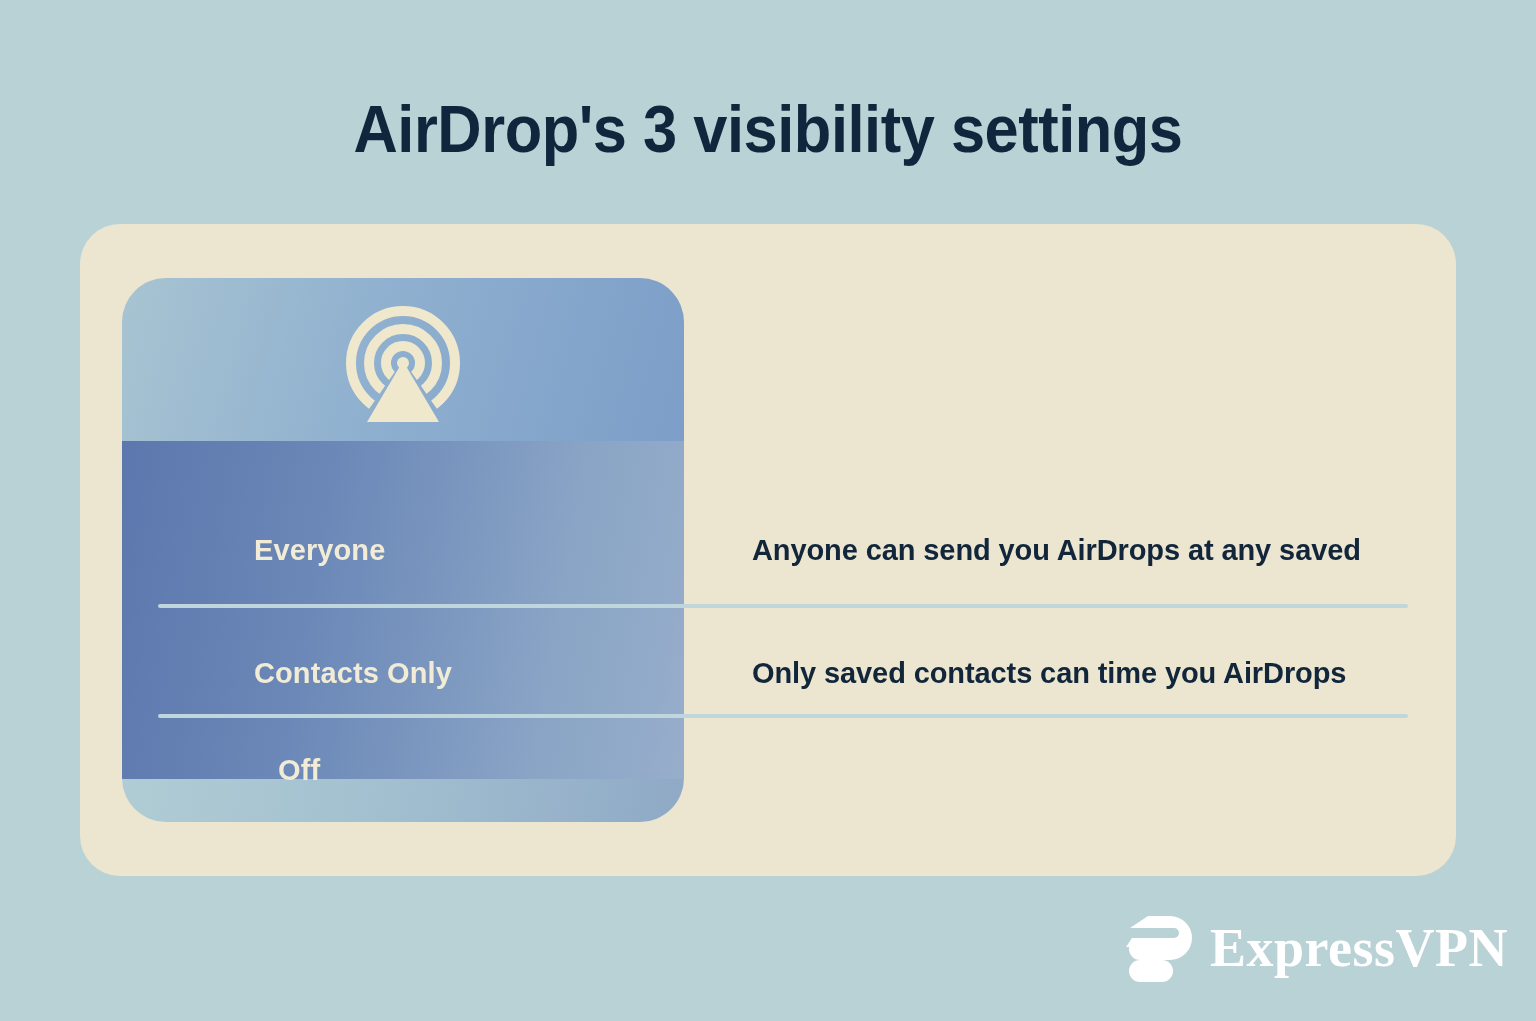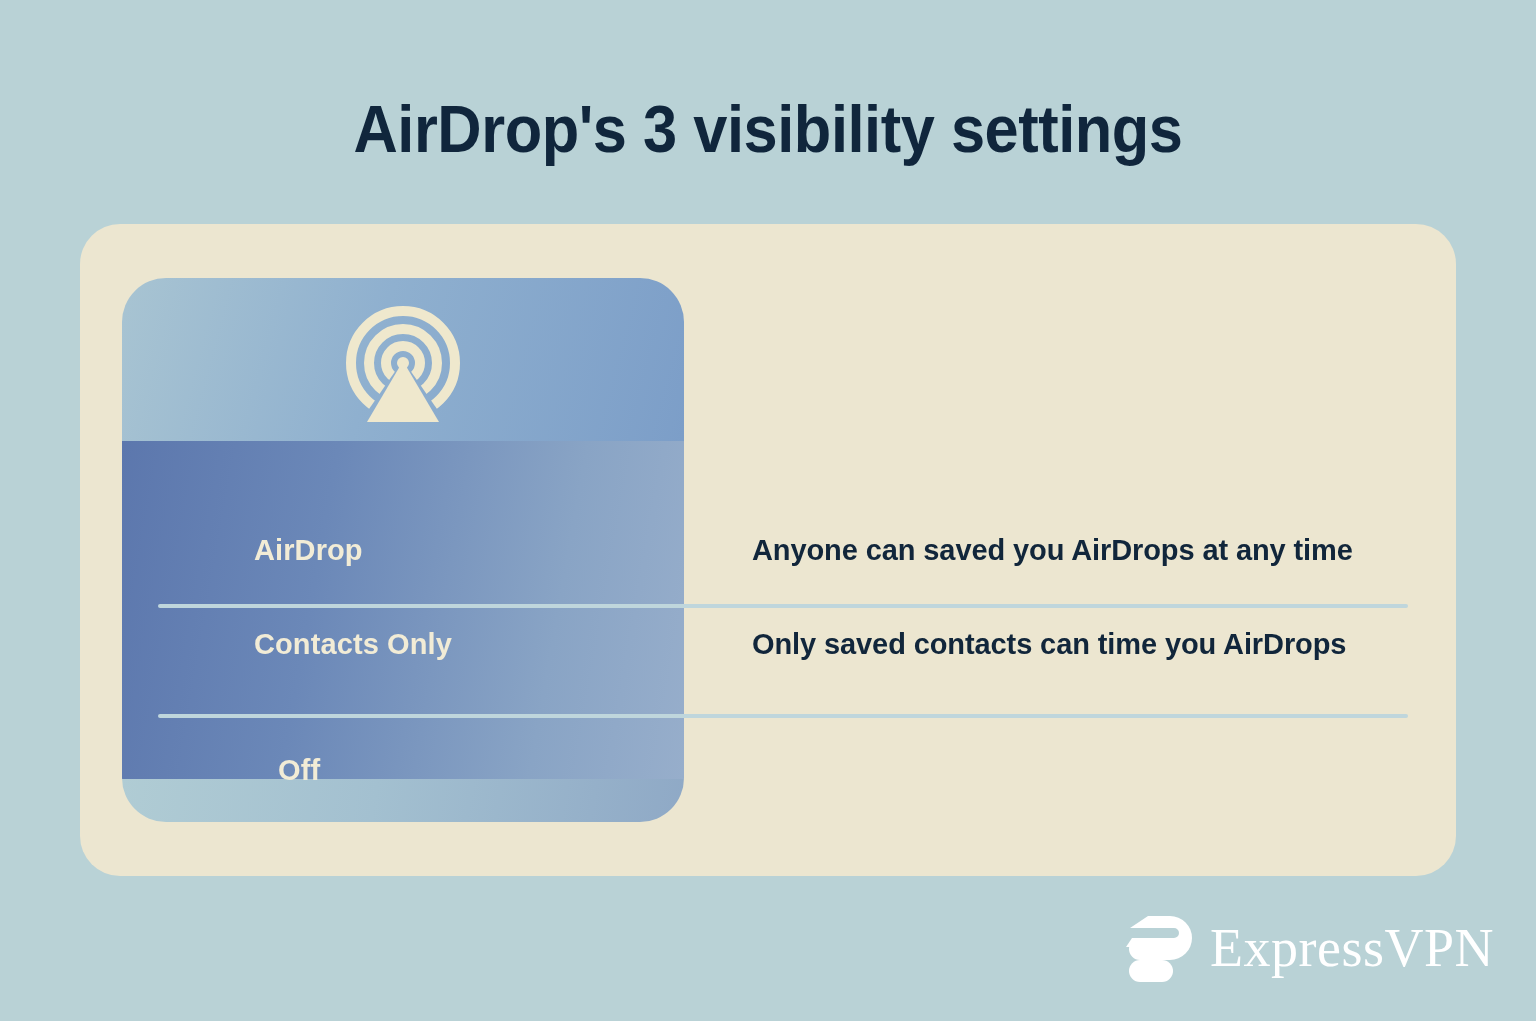--- a/index.html
+++ b/index.html
@@ -98,21 +98,21 @@
     width: 1376px;
     height: 544px;
   }
   .row {
     position: absolute;
     left: 0;
     width: 100%;
     height: 110px;
   }
   .row-0 { top: 217px; }
-  .row-1 { top: 311px; padding-left: 37px; }
+  .row-1 { top: 340px; padding-left: 37px; }
   .row-2 { top: 437px; margin-left: 24px; }
 
   .row-label {
     position: absolute;
     left: 174px;
     top: 50%;
     transform: translateY(-50%);
     font-size: 29px;
     font-weight: bold;
     color: #f2ecd6;
@@ -153,20 +153,21 @@
     gap: 16px;
   }
   .brand-mark { display: block; }
   .brand-word {
     font-family: "Liberation Serif", serif;
     font-size: 54px;
     line-height: 54px;
     color: #ffffff;
     letter-spacing: 0.5px;
     white-space: nowrap;
+    font-weight: bold;
   }
 </style>
 </head>
 <body>
 
 <div class="page-title">AirDrop's 3 visibility settings</div>
 
 <div class="cream-card">
 
   <div class="settings-panel">
@@ -190,22 +191,22 @@
       </svg>
     </div>
 
     <div class="panel-list"></div>
     <div class="panel-footer"></div>
   </div>
 
   <div class="rows">
 
     <div class="row row-0">
-      <span class="row-label">AirDrop</span>
-      <span class="row-desc">Anyone can saved you AirDrops at any time</span>
+      <span class="row-label">Everyone</span>
+      <span class="row-desc">Anyone can send you AirDrops at any saved</span>
     </div>
 
     <div class="divider divider-0"></div>
 
     <div class="row row-1">
       <span class="row-label">Contacts Only</span>
       <span class="row-desc">Only saved contacts can time you AirDrops</span>
     </div>
 
     <div class="divider divider-1"></div>

